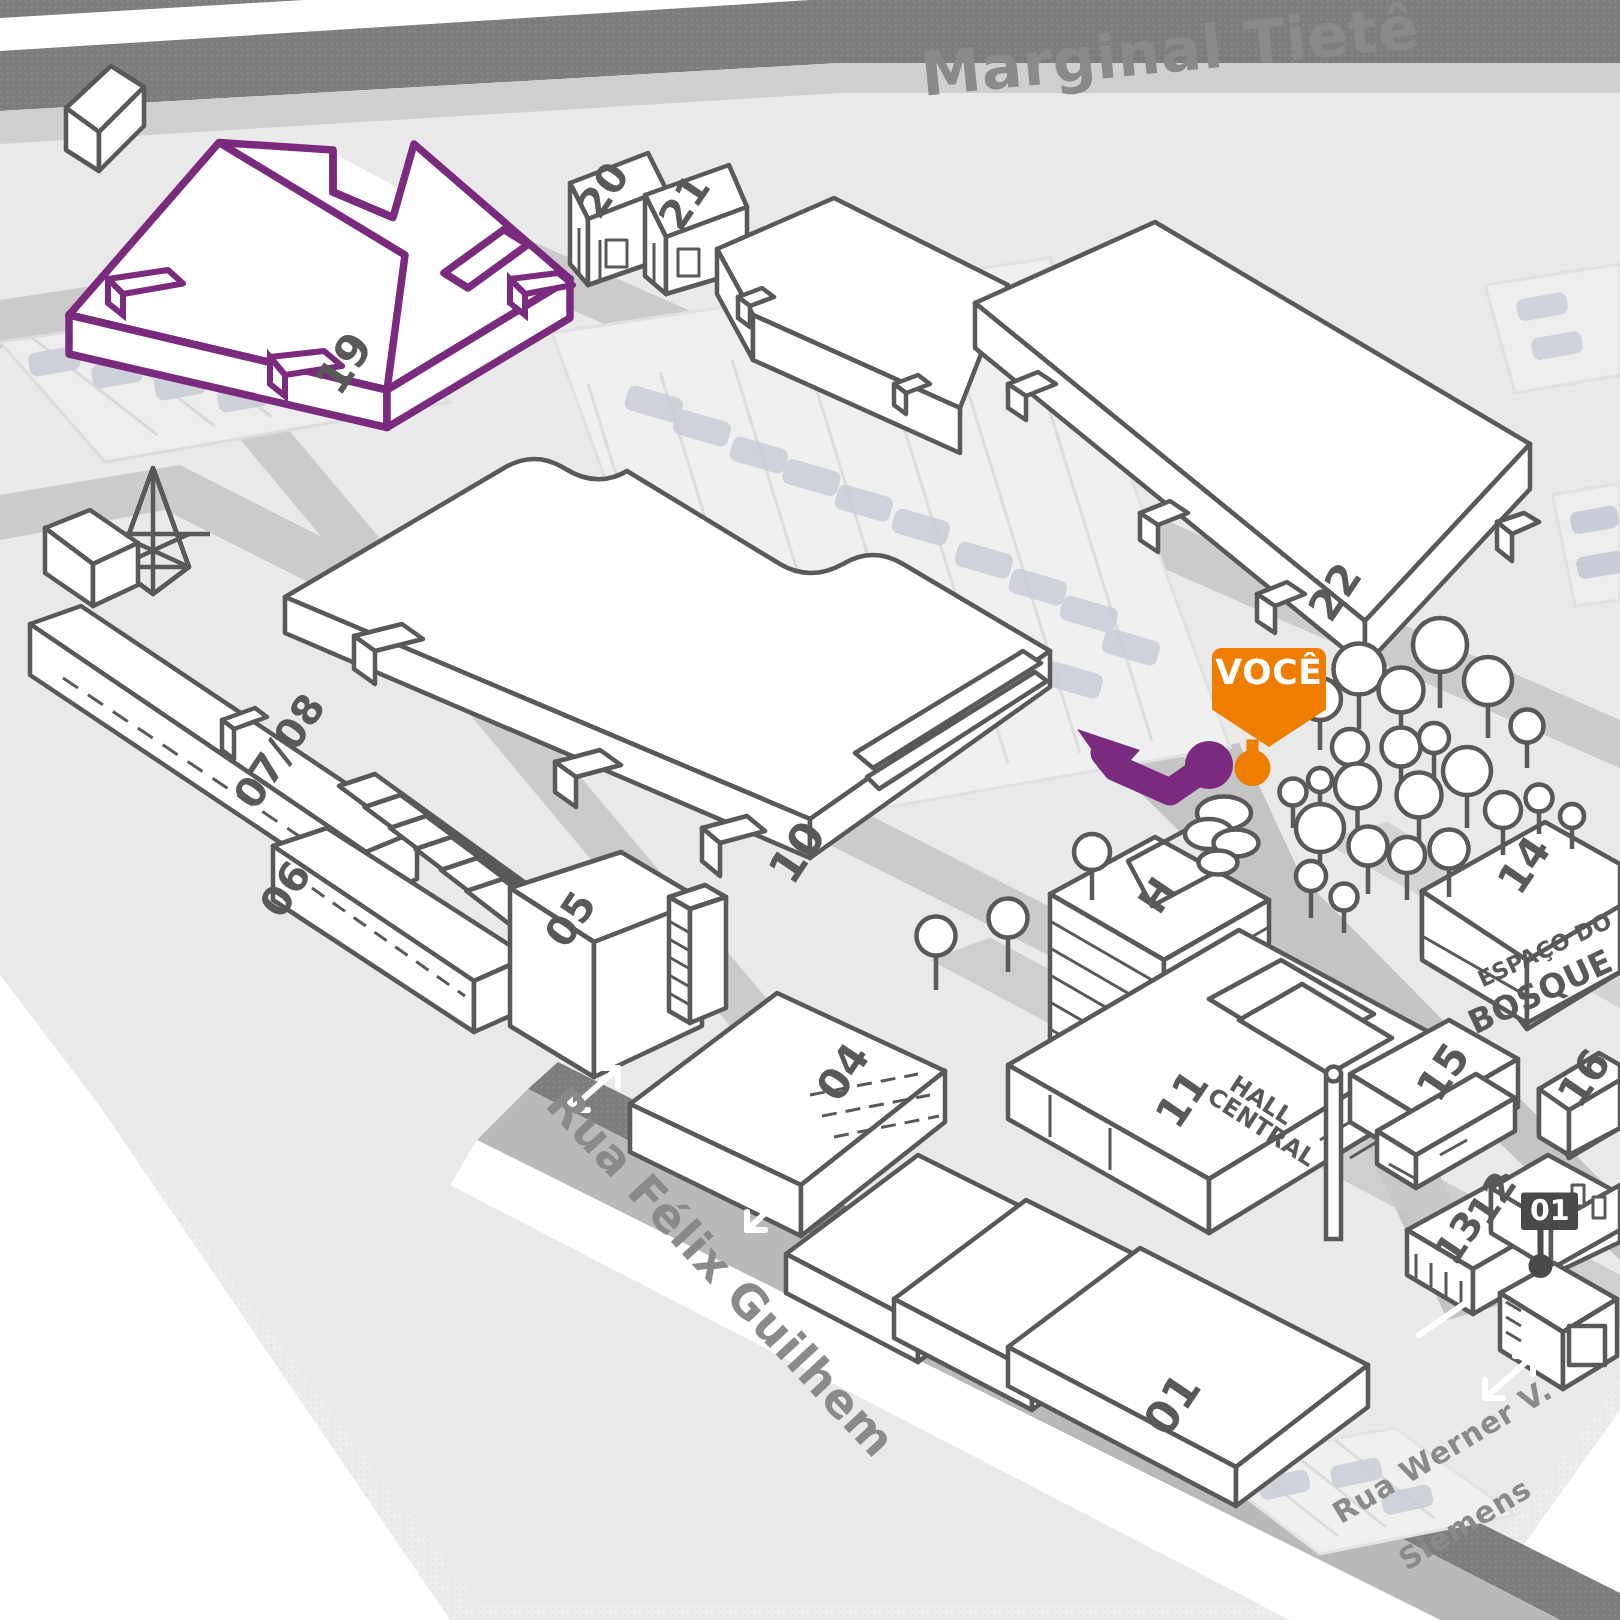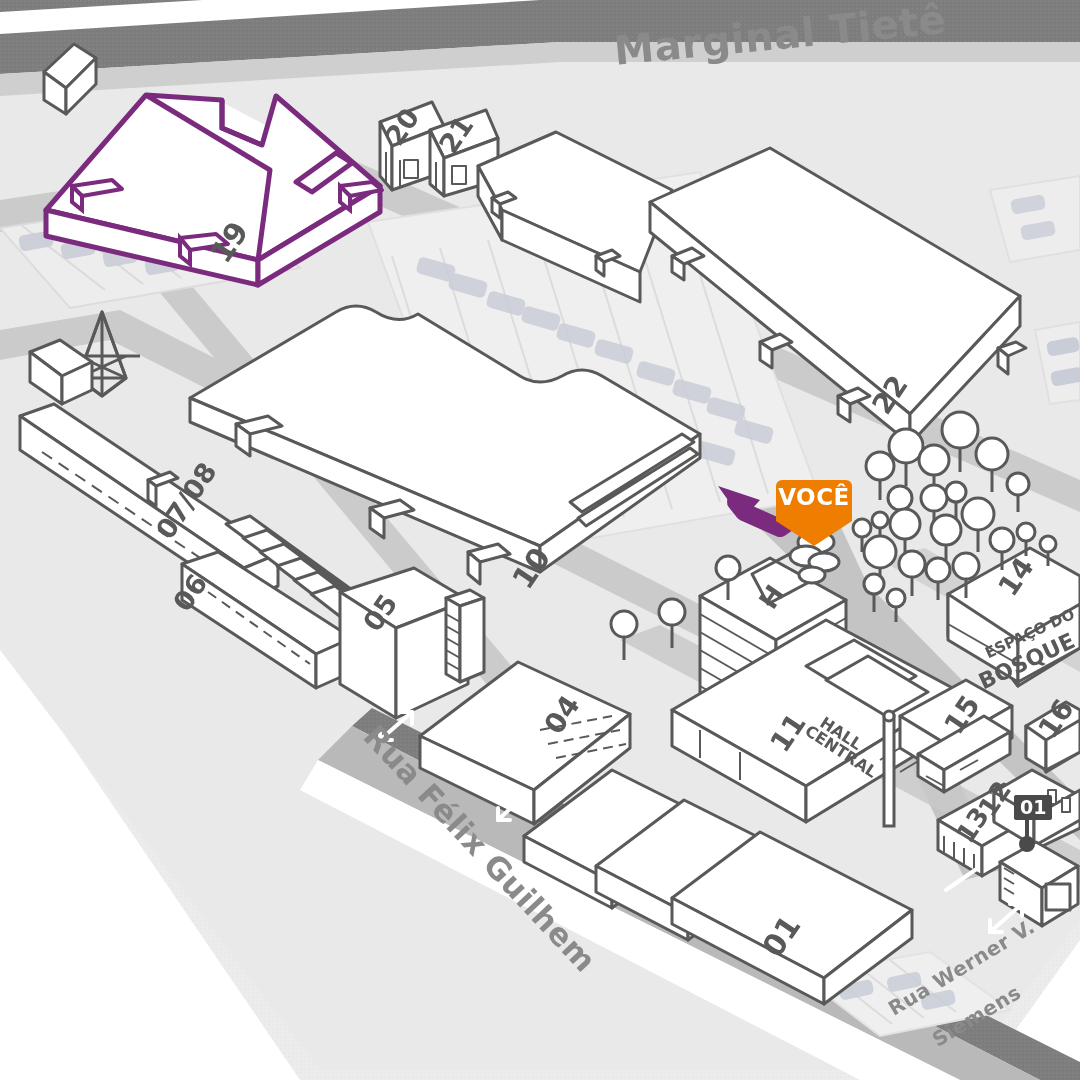--- a/index.html
+++ b/index.html
@@ -31,21 +31,21 @@
     left:884px;top:1000px;font-size:20px;transform:rotate(-31deg);transform-origin:0 0;
     color:#8a8a8a;
   }
   #street-werner-2{
     left:928px;top:1031px;font-size:20px;transform:rotate(-31deg);transform-origin:0 0;
     color:#8a8a8a;
   }
 
   
   #voce-marker{
-    position:absolute;left:776px;top:432px;width:76px;height:66px;margin-top:48px;
+    position:absolute;left:808px;top:432px;width:76px;height:66px;
   }
   #voce-shield{
     position:absolute;inset:0;
     background:#ef7d00;
     border-radius:6px 6px 0 0;
     clip-path:polygon(0% 0%,100% 0%,100% 62%,50% 100%,0% 62%);
   }
   #voce-text{
     position:absolute;left:0;top:4px;width:76px;text-align:center;
     color:#ffffff;font-family:"DejaVu Sans", sans-serif;font-weight:bold;font-size:23px;

